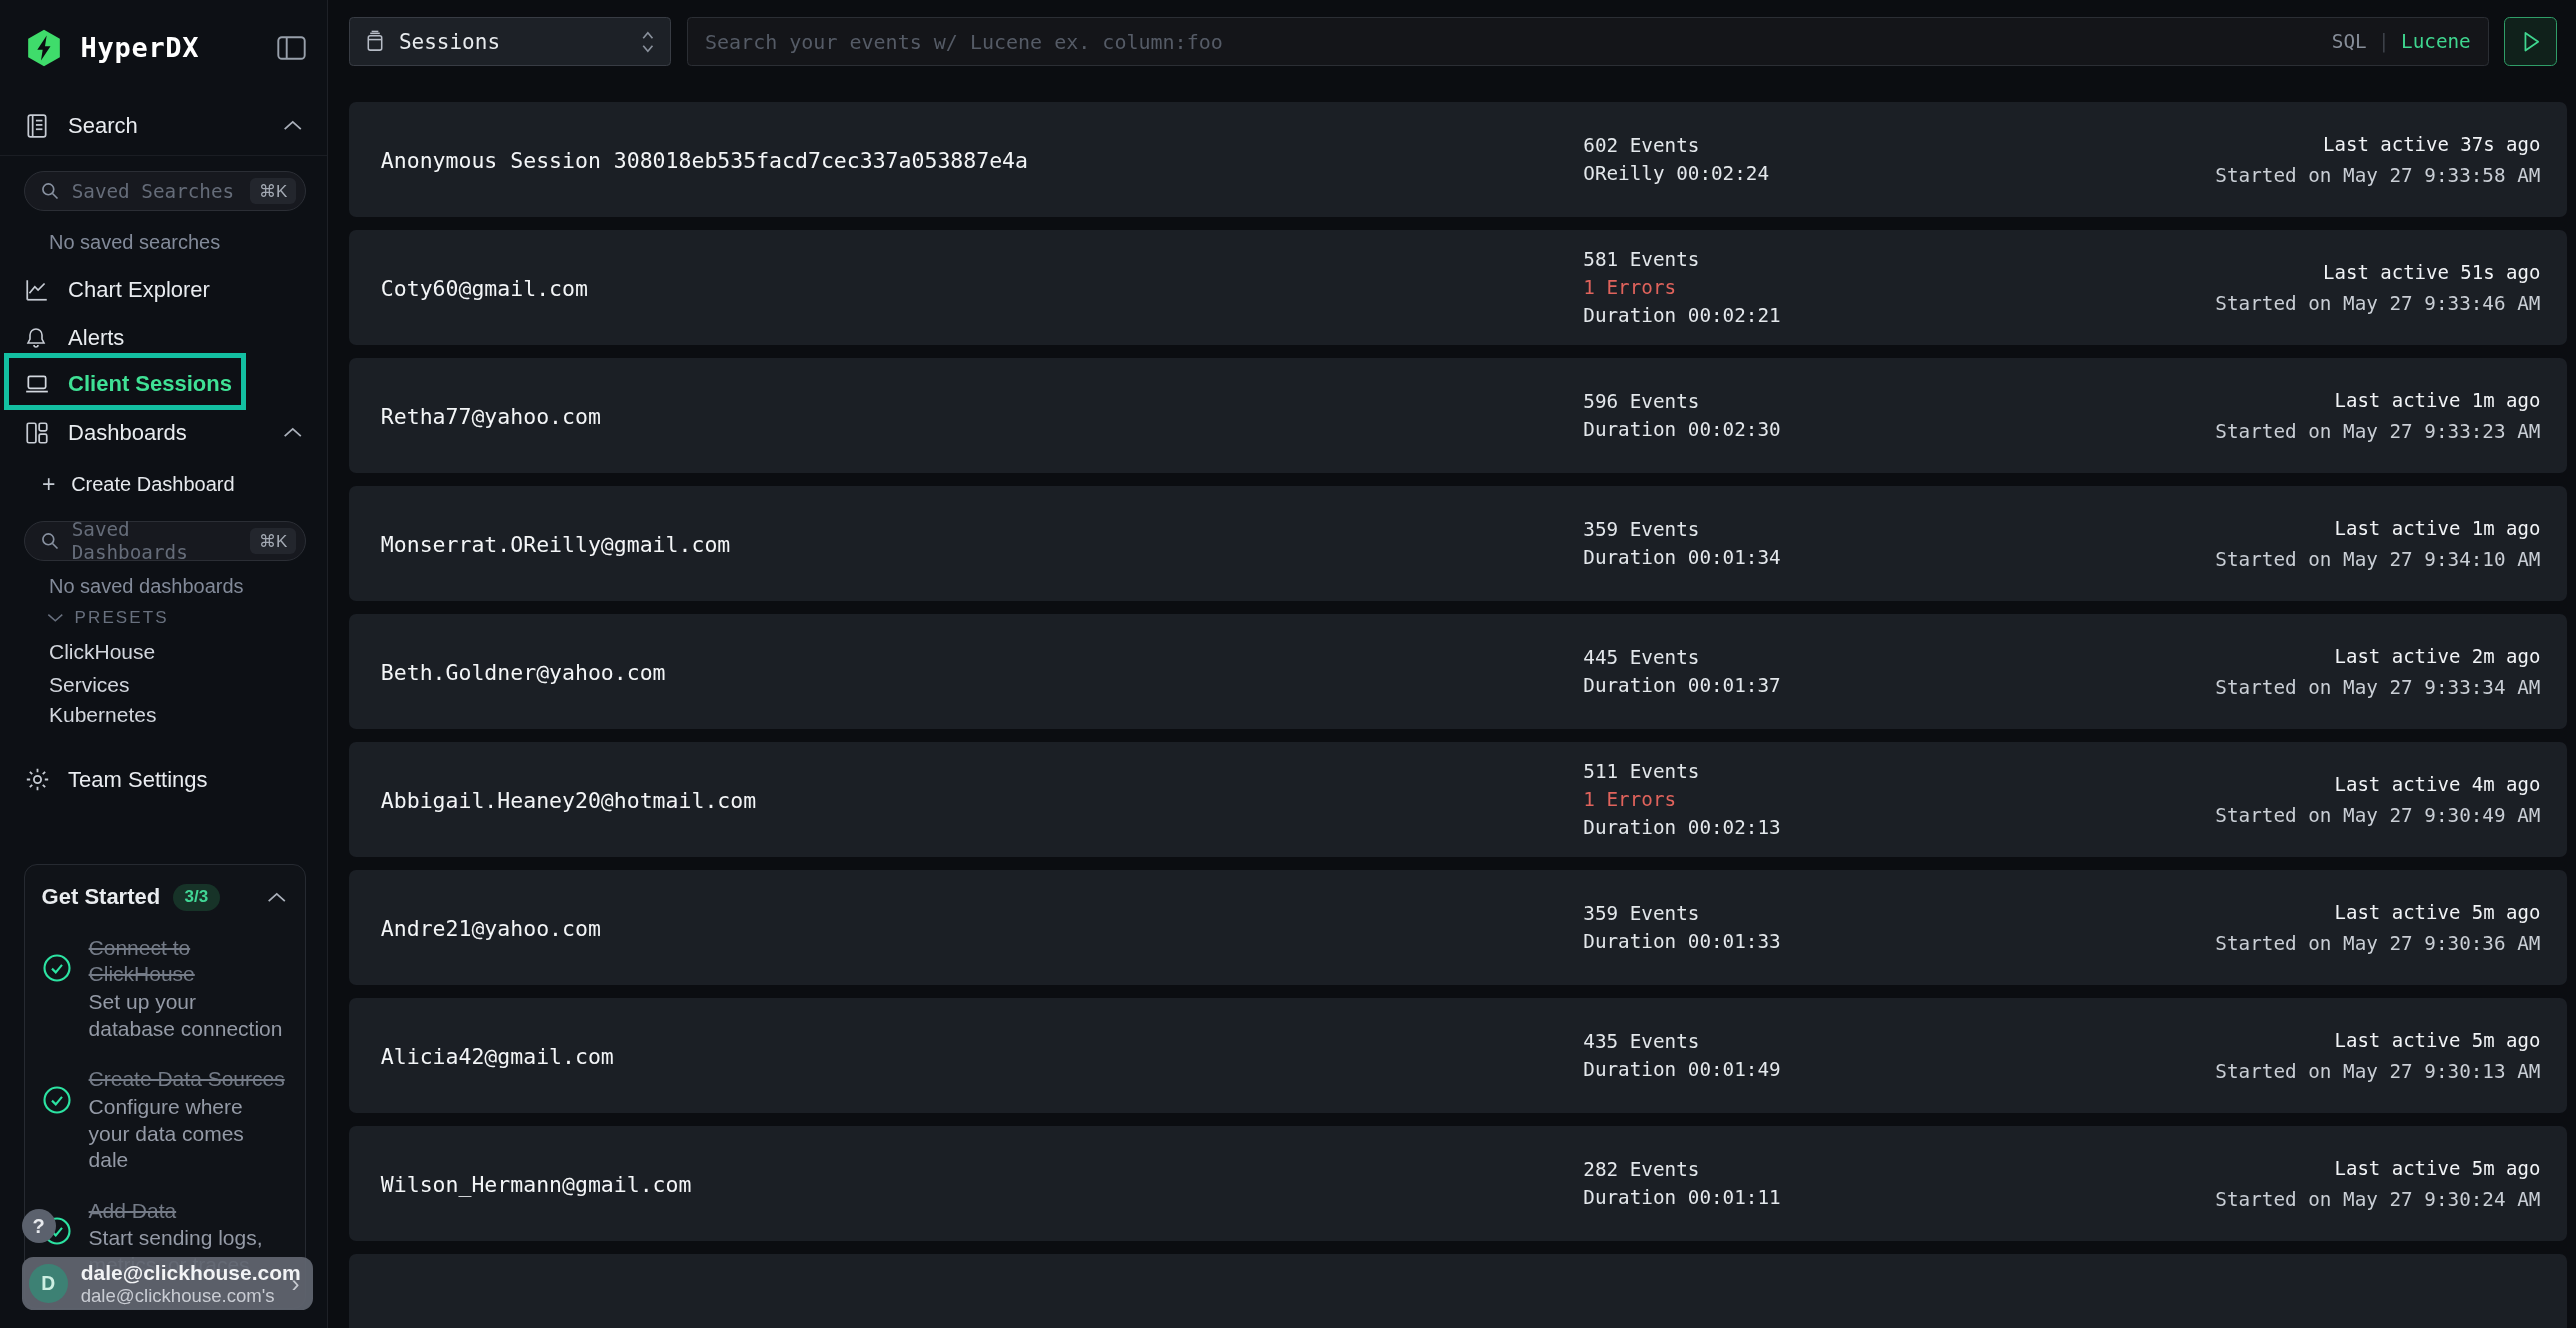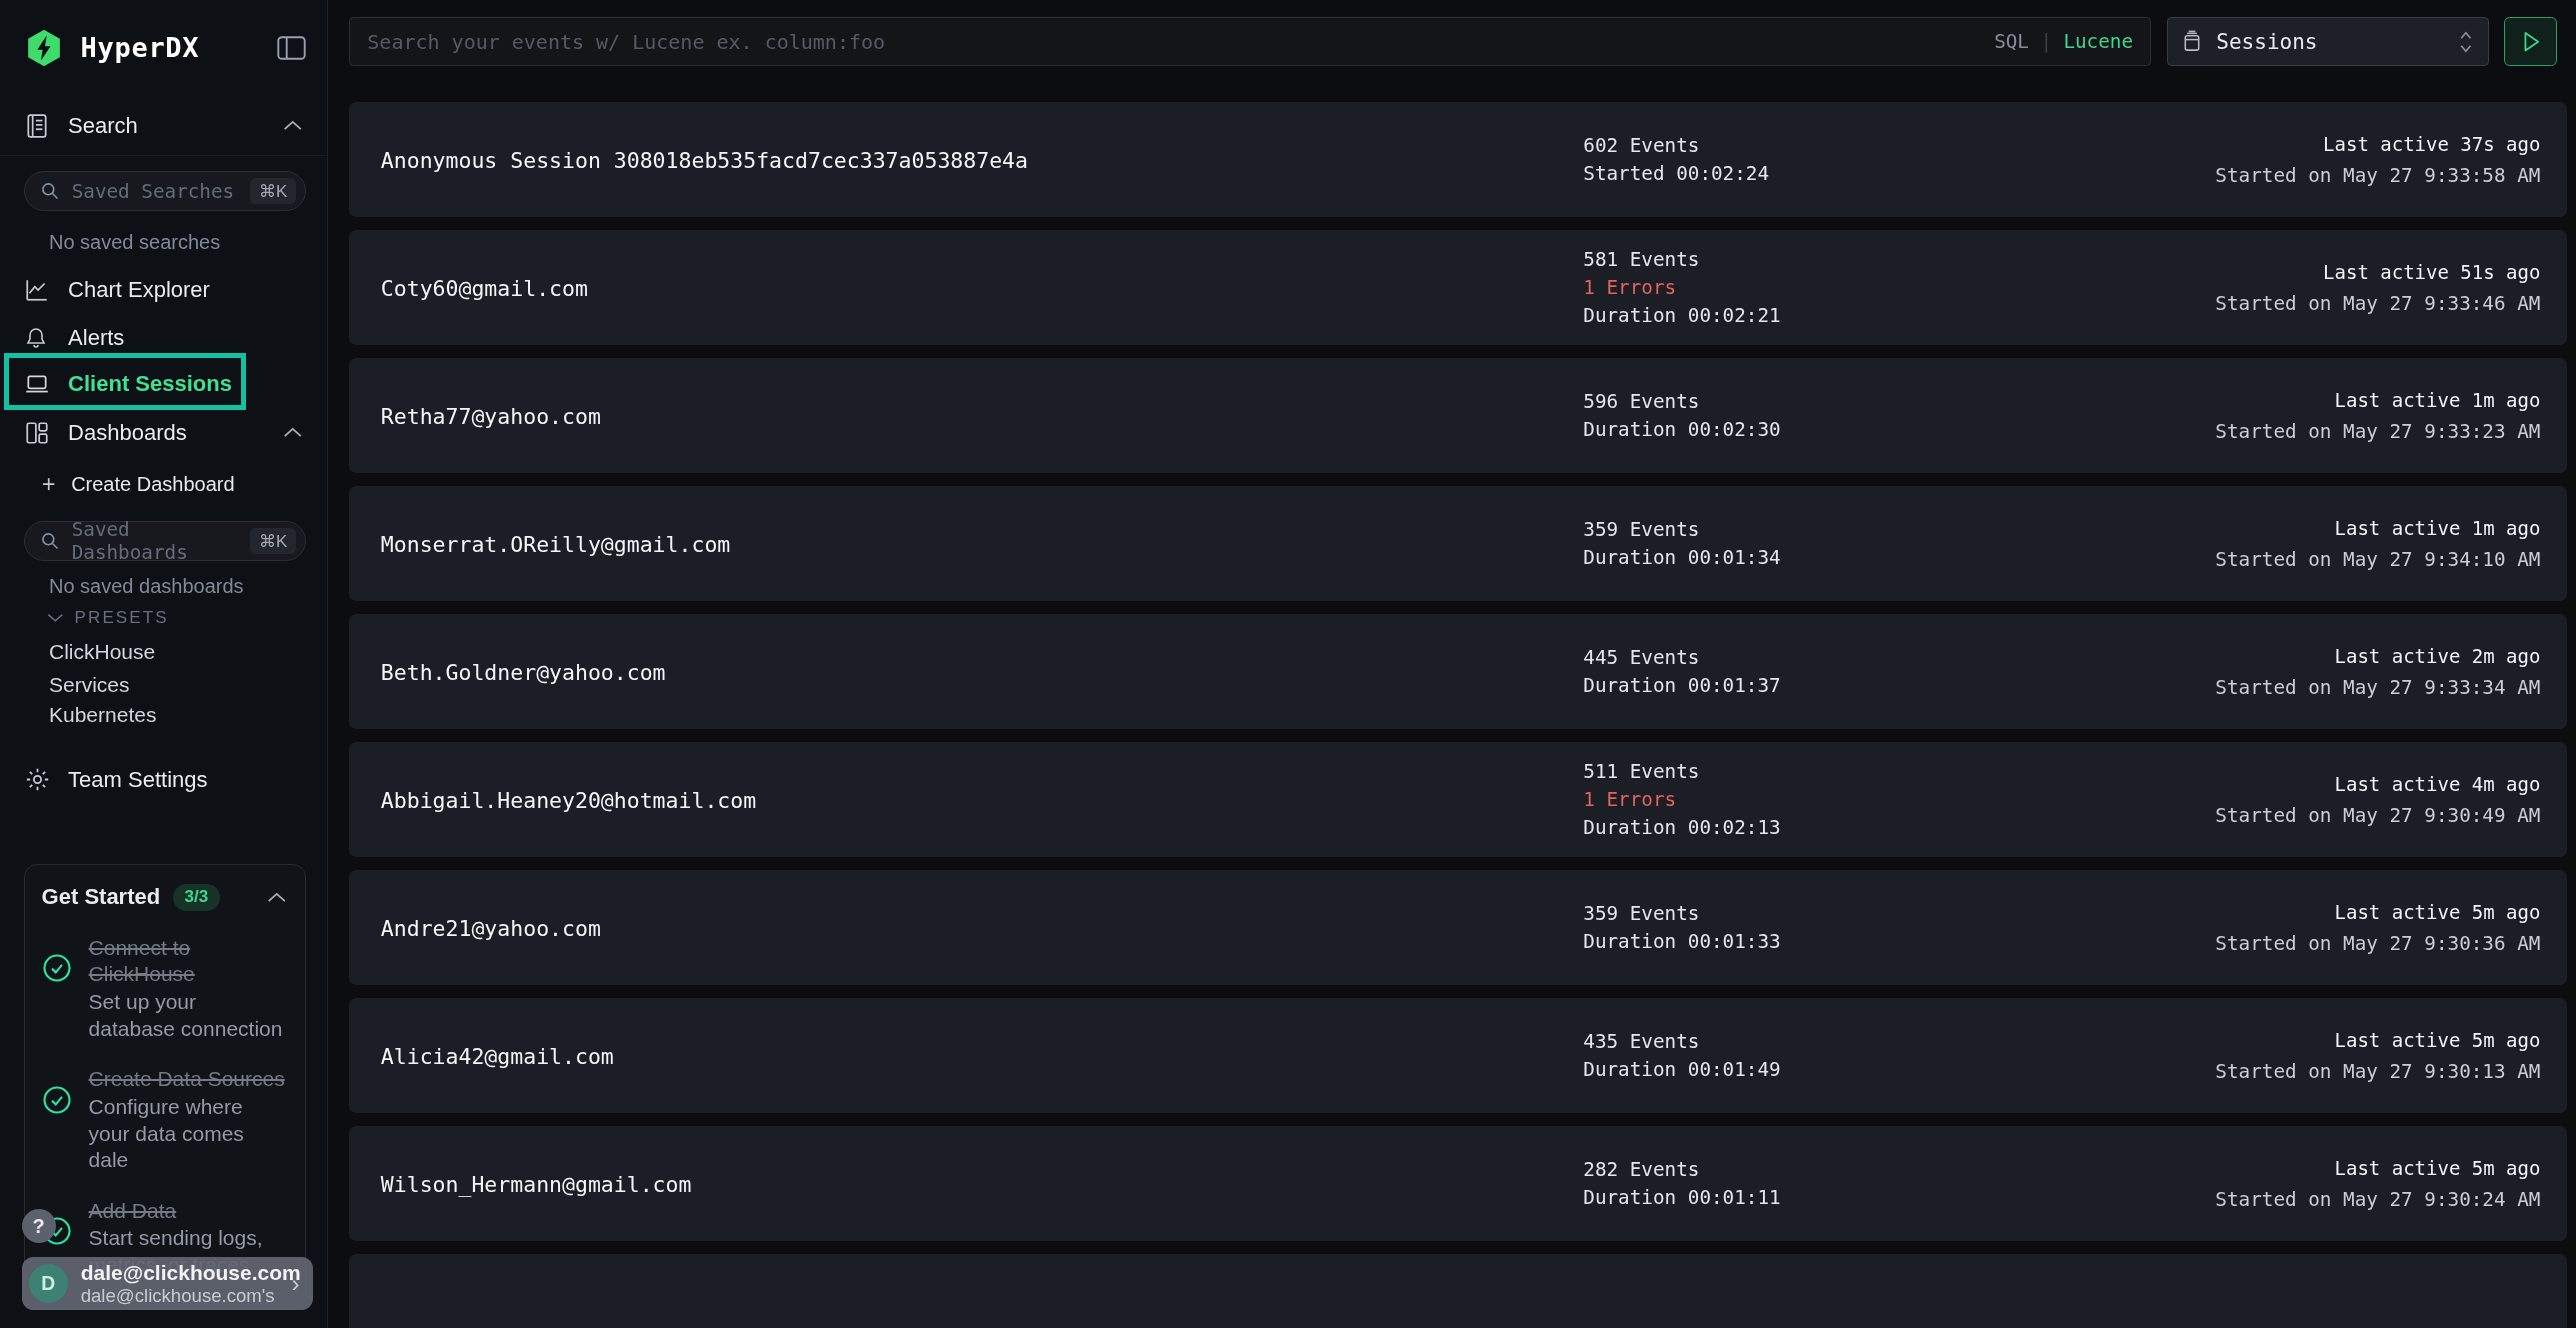--- a/index.html
+++ b/index.html
@@ -310,64 +310,64 @@
       <div class="user-name">dale@clickhouse.com</div>
       <div class="user-sub">dale@clickhouse.com's</div>
     </span>
     <span class="user-chev">›</span>
   </div>
 </aside>
 
 <main class="main">
 
   <div class="topbar">
+    <div class="ctl src-select mono">
+      <span>
+        <svg width="20" height="23" viewBox="0 0 20 24" fill="none" stroke="#b6bcc6" stroke-width="1.6">
+            <rect x="3" y="6" width="14" height="15" rx="2"></rect>
+            <line x1="3" y1="10" x2="17" y2="10"></line>
+            <line x1="5" y1="3.5" x2="15" y2="3.5"></line>
+            <line x1="6.5" y1="1.5" x2="13.5" y2="1.5"></line>
+          </svg>
+      </span>
+      <span class="lbl">Sessions</span>
+      <span class="updown">
+        <svg width="15.7" height="24" viewBox="0 0 16 26" fill="none" stroke="currentColor" stroke-width="1.8">
+            <polyline points="3,9 8,3 13,9"></polyline>
+            <polyline points="3,17 8,23 13,17"></polyline>
+          </svg>
+      </span>
+    </div>
+
     <div class="ctl search-box mono">
       <span class="search-ph">Search your events w/ Lucene ex. column:foo</span>
       <span class="modes">
         <span class="mode-sql">SQL</span>
         <span class="mode-div">|</span>
         <span class="mode-lucene">Lucene</span>
       </span>
     </div>
 
-    <div class="ctl src-select mono">
-      <span>
-        <svg width="20" height="23" viewBox="0 0 20 24" fill="none" stroke="#b6bcc6" stroke-width="1.6">
-            <rect x="3" y="6" width="14" height="15" rx="2"></rect>
-            <line x1="3" y1="10" x2="17" y2="10"></line>
-            <line x1="5" y1="3.5" x2="15" y2="3.5"></line>
-            <line x1="6.5" y1="1.5" x2="13.5" y2="1.5"></line>
-          </svg>
-      </span>
-      <span class="lbl">Sessions</span>
-      <span class="updown">
-        <svg width="15.7" height="24" viewBox="0 0 16 26" fill="none" stroke="currentColor" stroke-width="1.8">
-            <polyline points="3,9 8,3 13,9"></polyline>
-            <polyline points="3,17 8,23 13,17"></polyline>
-          </svg>
-      </span>
-    </div>
-
 
     <div class="ctl play-btn">
       <span>
         <svg width="18.6" height="21.5" viewBox="0 0 18 22" fill="none" stroke="currentColor" stroke-width="1.8">
             <path d="M3 2l13 9L3 20z" stroke-linejoin="round"></path>
           </svg>
       </span>
     </div>
   </div>
 
   <div class="rows mono">
     <div class="session-row">
         <div class="s-title">Anonymous Session 308018eb535facd7cec337a053887e4a</div>
         <div class="s-mid">
           <div class="s-ev">602 Events</div>
 
-          <div class="s-du">Started 00:02:24</div>
+          <div class="s-du">OReilly 00:02:24</div>
         </div>
         <div class="s-right">
           <div class="s-la">Last active 37s ago</div>
           <div class="s-st">Started on May 27 9:33:58 AM</div>
         </div>
       </div>
       <div class="session-row">
         <div class="s-title">Coty60@gmail.com</div>
         <div class="s-mid">
           <div class="s-ev">581 Events</div>

